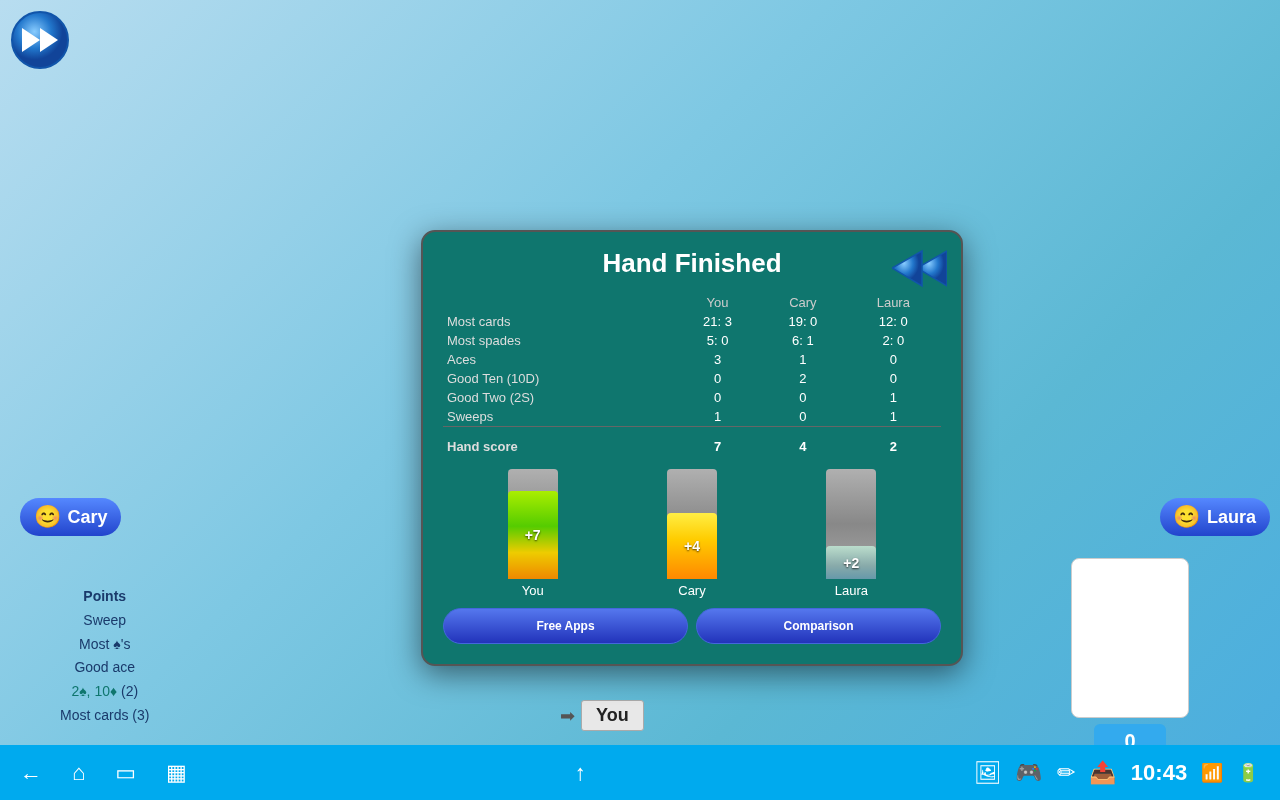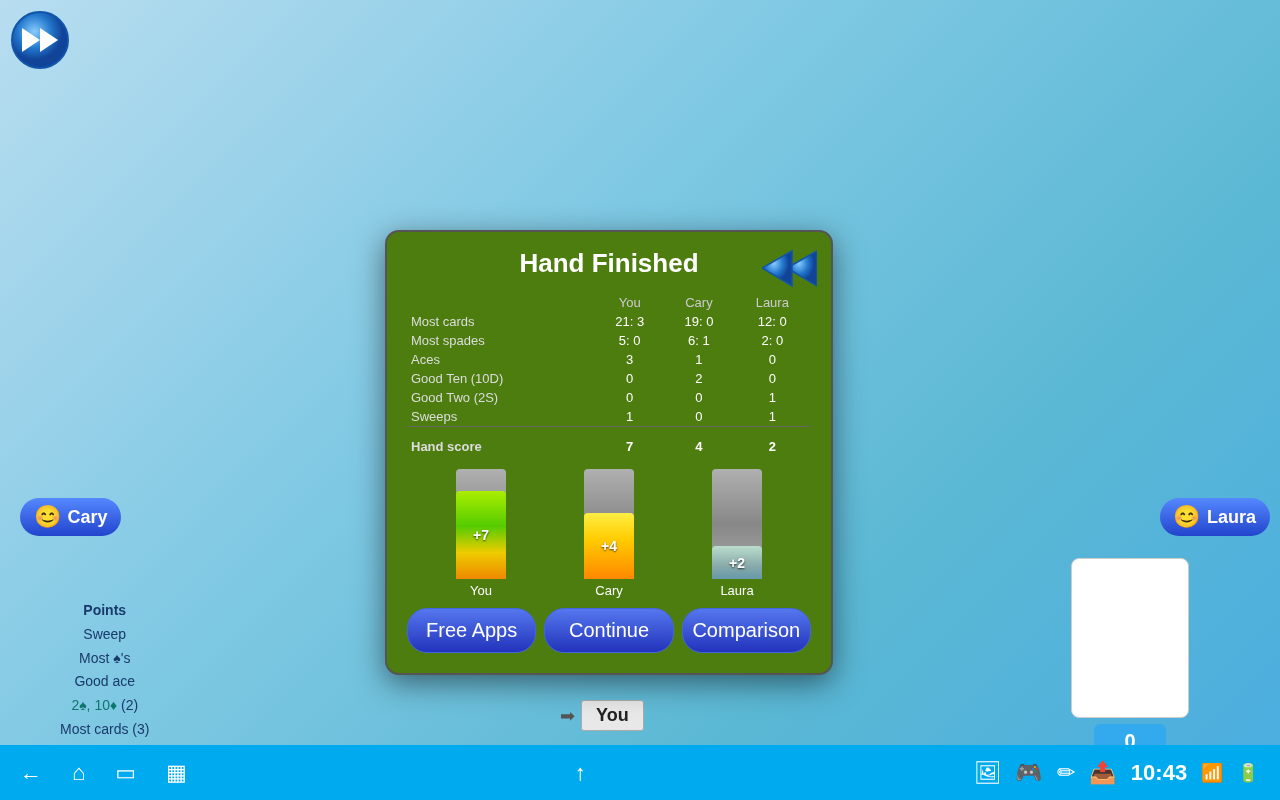--- a/index.html
+++ b/index.html
@@ -61,21 +61,20 @@
       top: 585px;
       left: 60px;
       color: #1a3a6b;
       font-size: 14px;
       line-height: 1.7;
       text-align: center;
     }
     .points-panel .title {
       font-weight: bold;
       color: #1a3a6b;
-      margin-top: 14px;
     }
     .points-panel .highlight {
       color: #0f766e;
     }
 
     
     .you-label-container {
       position: absolute;
       top: 700px;
       left: 560px;
@@ -122,23 +121,23 @@
       font-weight: bold;
       padding: 6px 30px;
       border-radius: 6px;
       text-align: center;
     }
 
     
     .dialog {
       position: absolute;
       top: 230px;
-      left: 385px;
-      width: 448px;
-      background: #4d7c0f;
+      left: 421px;
+      width: 542px;
+      background: #0f766e;
       border-radius: 14px;
       border: 2px solid #555;
       padding: 16px 20px 20px 20px;
       box-shadow: 0 8px 30px rgba(0,0,0,0.5);
     }
     .dialog-title {
       color: white;
       font-size: 26px;
       font-weight: bold;
       text-align: center;
@@ -262,22 +261,22 @@
       gap: 8px;
       justify-content: space-between;
     }
     .dialog-btn {
       flex: 1;
       background: linear-gradient(180deg, #5577ee 0%, #2233bb 100%);
       color: white;
       border: none;
       border-radius: 20px;
       padding: 10px 0;
-      font-size: 20px;
-      font-weight: normal;
+      font-size: 12px;
+      font-weight: bold;
       cursor: pointer;
       border: 1px solid #4466dd;
     }
 
     
     .nav-bar {
       position: absolute;
       bottom: 0;
       left: 0;
       width: 1280px;
@@ -467,21 +466,20 @@
           <span class="bar-value-inner">+2</span>
         </div>
 
       </div>
       <div class="bar-label">Laura</div>
     </div>
   </div>
 
   <div class="dialog-buttons">
     <button class="dialog-btn">Free Apps</button>
-    <button class="dialog-btn">Continue</button>
     <button class="dialog-btn">Comparison</button>
   </div>
 </div>
 
 <div class="nav-bar">
   <div class="nav-left">
     <span class="nav-icon">←</span>
     <span class="nav-icon">⌂</span>
     <span class="nav-icon">▭</span>
     <span class="nav-icon">▦</span>

